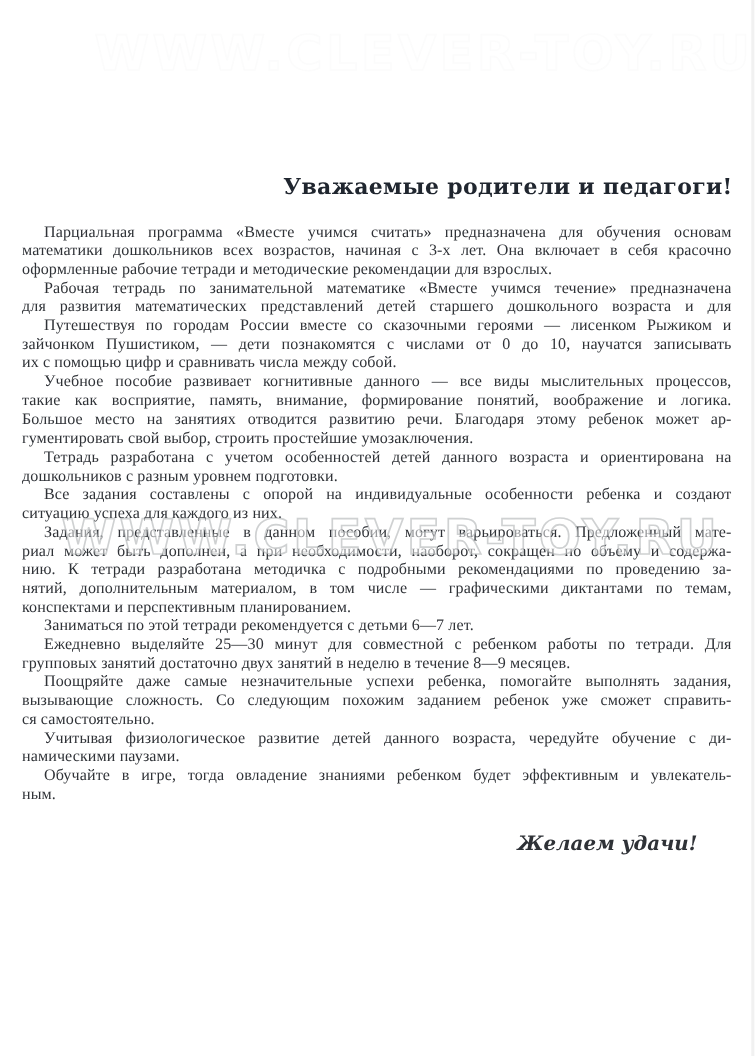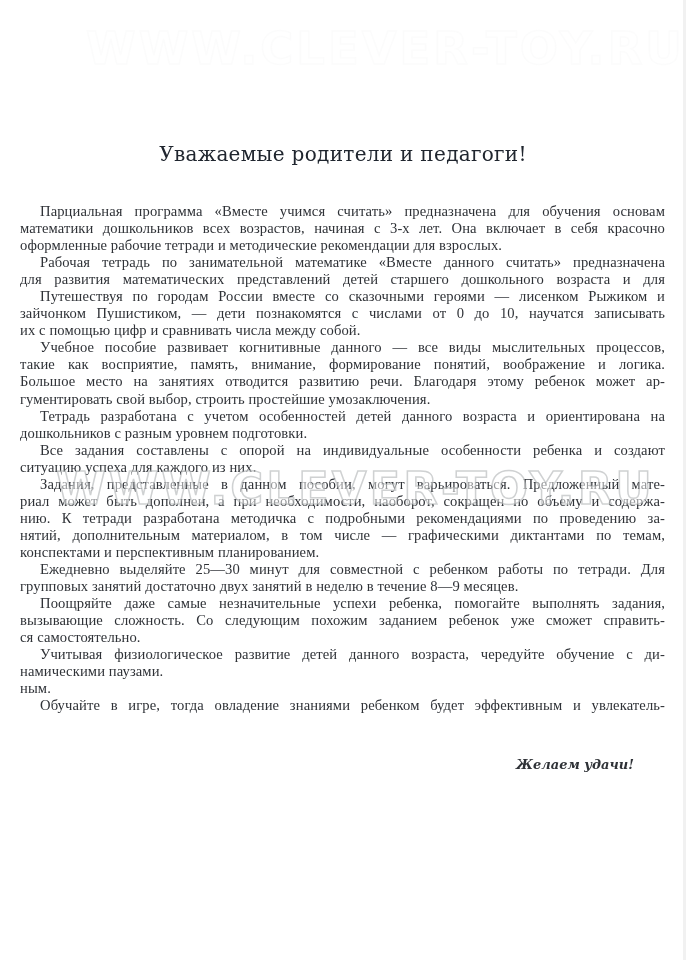--- a/index.html
+++ b/index.html
@@ -9,25 +9,25 @@
     font-family: "Liberation Serif", serif;
     overflow: hidden;
   }
   .page {
     position: relative;
     width: 686px; height: 960px;
     background: var(--page-bg, #ffffff);
   }
   .title {
     position: absolute;
-    top: 140px; left: 20px; width: 646px;
+    top: 155px; left: 20px; width: 646px;
     margin: 0;
-    text-align: center;
+    text-align: right;
     font-family: "DejaVu Serif", serif;
-    font-weight: normal;
+    font-weight: bold;
     font-size: 20px;
     line-height: 28px;
     letter-spacing: 0.3px;
     color: var(--title-ink, #20262f);
   }
   .content {
     position: absolute;
     top: 203px; left: 20px; width: 645px;
     font-size: 14.6px;
     line-height: 17.05px;
@@ -42,21 +42,21 @@
     text-align-last: justify;
   }
   .ln.last { text-align-last: left; }
   .ln.first { text-indent: 20px; }
   .closing {
     position: absolute;
     top: 757px; right: 52px;
     font-family: "DejaVu Serif", serif;
     font-style: italic;
     font-weight: bold;
-    font-size: 13px;
+    font-size: 18px;
     color: var(--ink, #2f3237);
   }
   .watermark {
     position: absolute;
     white-space: nowrap;
     font-family: "DejaVu Sans", sans-serif;
     font-weight: bold;
     font-size: 45px;
     letter-spacing: 3px;
     color: rgba(255, 255, 255, 0.50);
@@ -80,21 +80,21 @@
 
   <h1 class="title">Уважаемые родители и педагоги!</h1>
 
   <div class="content" id="content">
       <div class="para">
         <div class="ln first">Парциальная программа «Вместе учимся считать» предназначена для обучения основам</div>
         <div class="ln">математики дошкольников всех возрастов, начиная с 3-х лет. Она включает в себя красочно</div>
         <div class="ln last">оформленные рабочие тетради и методические рекомендации для взрослых.</div>
       </div>
       <div class="para">
-        <div class="ln first">Рабочая тетрадь по занимательной математике «Вместе данного считать» предназначена</div>
+        <div class="ln first">Рабочая тетрадь по занимательной математике «Вместе учимся течение» предназначена</div>
         <div class="ln">для развития математических представлений детей старшего дошкольного возраста и для</div>
       </div>
       <div class="para">
         <div class="ln first">Путешествуя по городам России вместе со сказочными героями — лисенком Рыжиком и</div>
         <div class="ln">зайчонком Пушистиком, — дети познакомятся с числами от 0 до 10, научатся записывать</div>
         <div class="ln last">их с помощью цифр и сравнивать числа между собой.</div>
       </div>
       <div class="para">
         <div class="ln first">Учебное пособие развивает когнитивные данного — все виды мыслительных процессов,</div>
         <div class="ln">такие как восприятие, память, внимание, формирование понятий, воображение и логика.</div>
@@ -110,35 +110,38 @@
         <div class="ln last">ситуацию успеха для каждого из них.</div>
       </div>
       <div class="para">
         <div class="ln first">Задания, представленные в данном пособии, могут варьироваться. Предложенный мате-</div>
         <div class="ln">риал может быть дополнен, а при необходимости, наоборот, сокращен по объему и содержа-</div>
         <div class="ln">нию. К тетради разработана методичка с подробными рекомендациями по проведению за-</div>
         <div class="ln">нятий, дополнительным материалом, в том числе — графическими диктантами по темам,</div>
         <div class="ln last">конспектами и перспективным планированием.</div>
       </div>
       <div class="para">
+        <div class="ln first last">Заниматься по этой тетради рекомендуется с детьми 6—7 лет.</div>
+      </div>
+      <div class="para">
         <div class="ln first">Ежедневно выделяйте 25—30 минут для совместной с ребенком работы по тетради. Для</div>
         <div class="ln last">групповых занятий достаточно двух занятий в неделю в течение 8—9 месяцев.</div>
       </div>
       <div class="para">
         <div class="ln first">Поощряйте даже самые незначительные успехи ребенка, помогайте выполнять задания,</div>
         <div class="ln">вызывающие сложность. Со следующим похожим заданием ребенок уже сможет справить-</div>
         <div class="ln last">ся самостоятельно.</div>
       </div>
       <div class="para">
         <div class="ln first">Учитывая физиологическое развитие детей данного возраста, чередуйте обучение с ди-</div>
         <div class="ln last">намическими паузами.</div>
       </div>
       <div class="para">
+        <div class="ln first">Обучайте в игре, тогда овладение знаниями ребенком будет эффективным и увлекатель-</div>
         <div class="ln last">ным.</div>
-        <div class="ln first">Обучайте в игре, тогда овладение знаниями ребенком будет эффективным и увлекатель-</div>
       </div>
     </div>
 
   <div class="watermark wm-mid">WWW.CLEVER-TOY.RU</div>
 
   <div class="closing">Желаем удачи!</div>
 
   <div class="edge-right"></div>
 </div>
 

